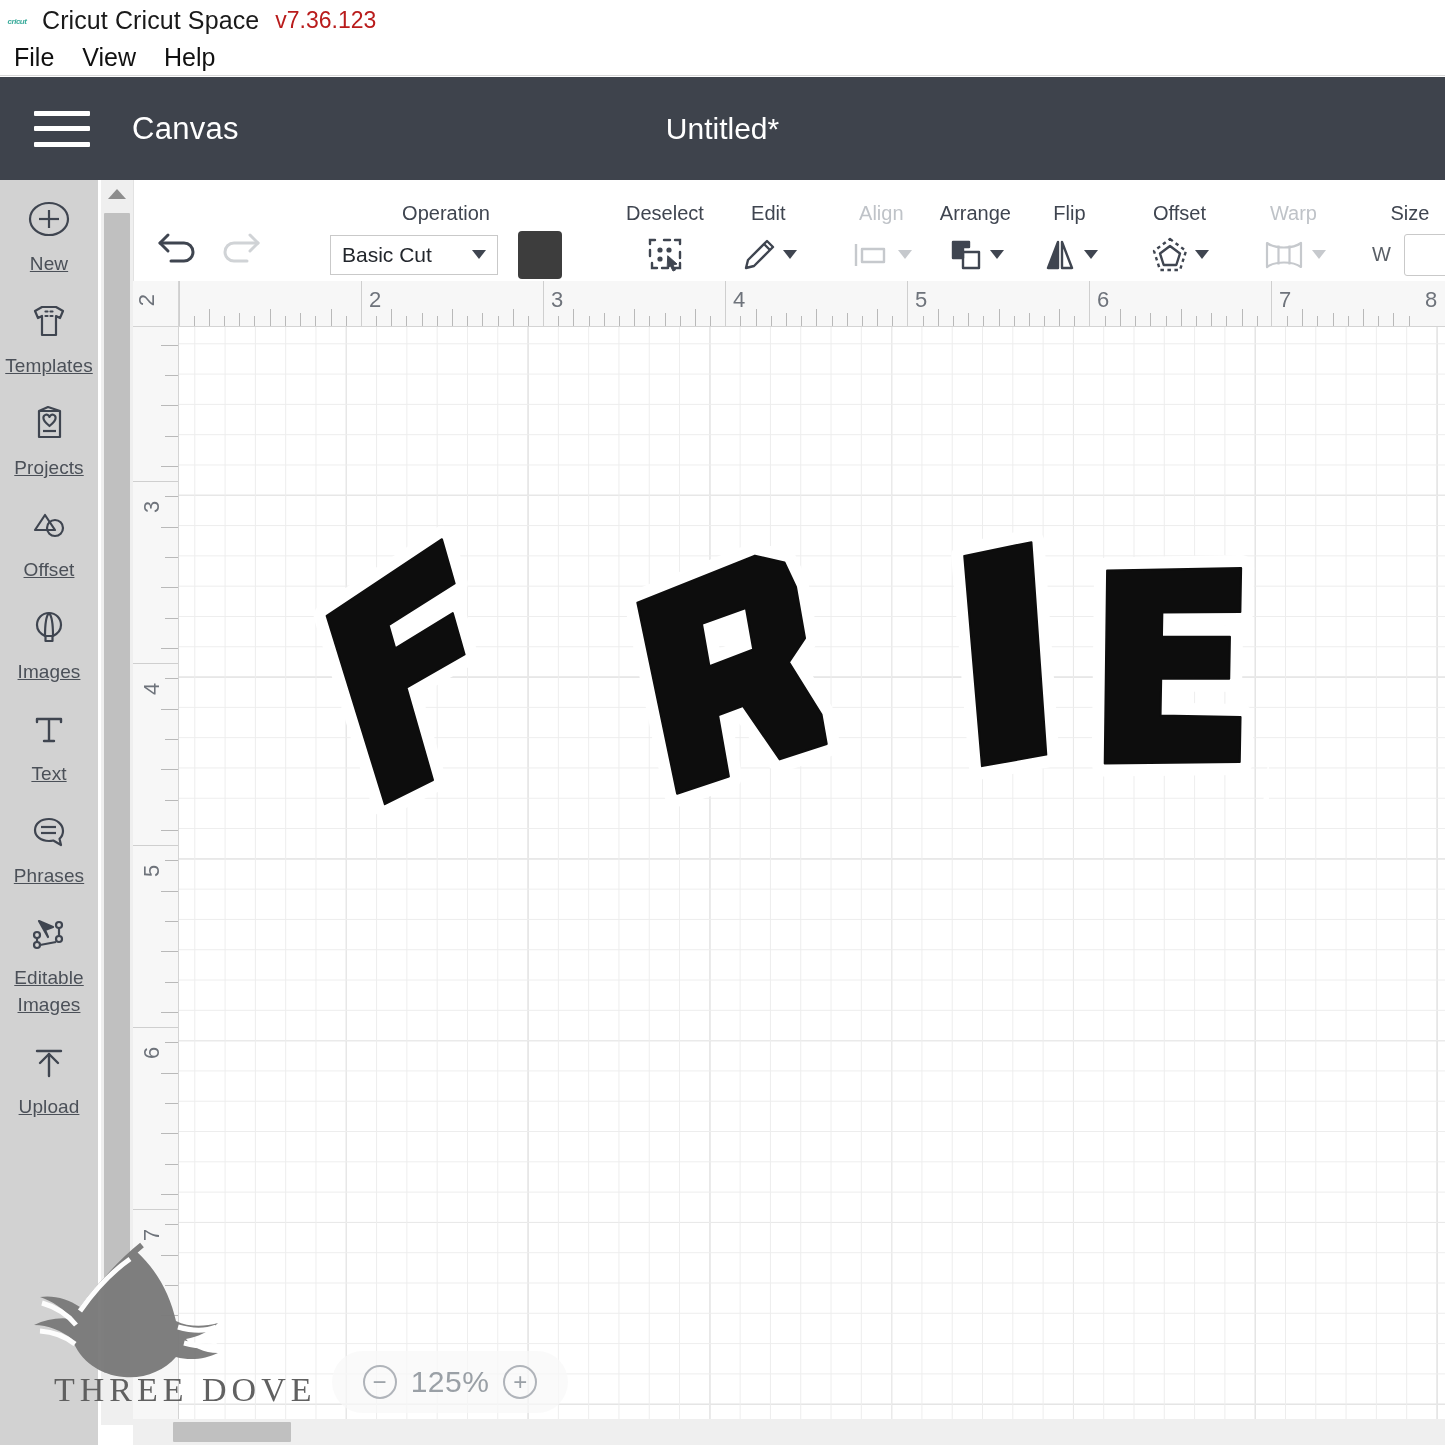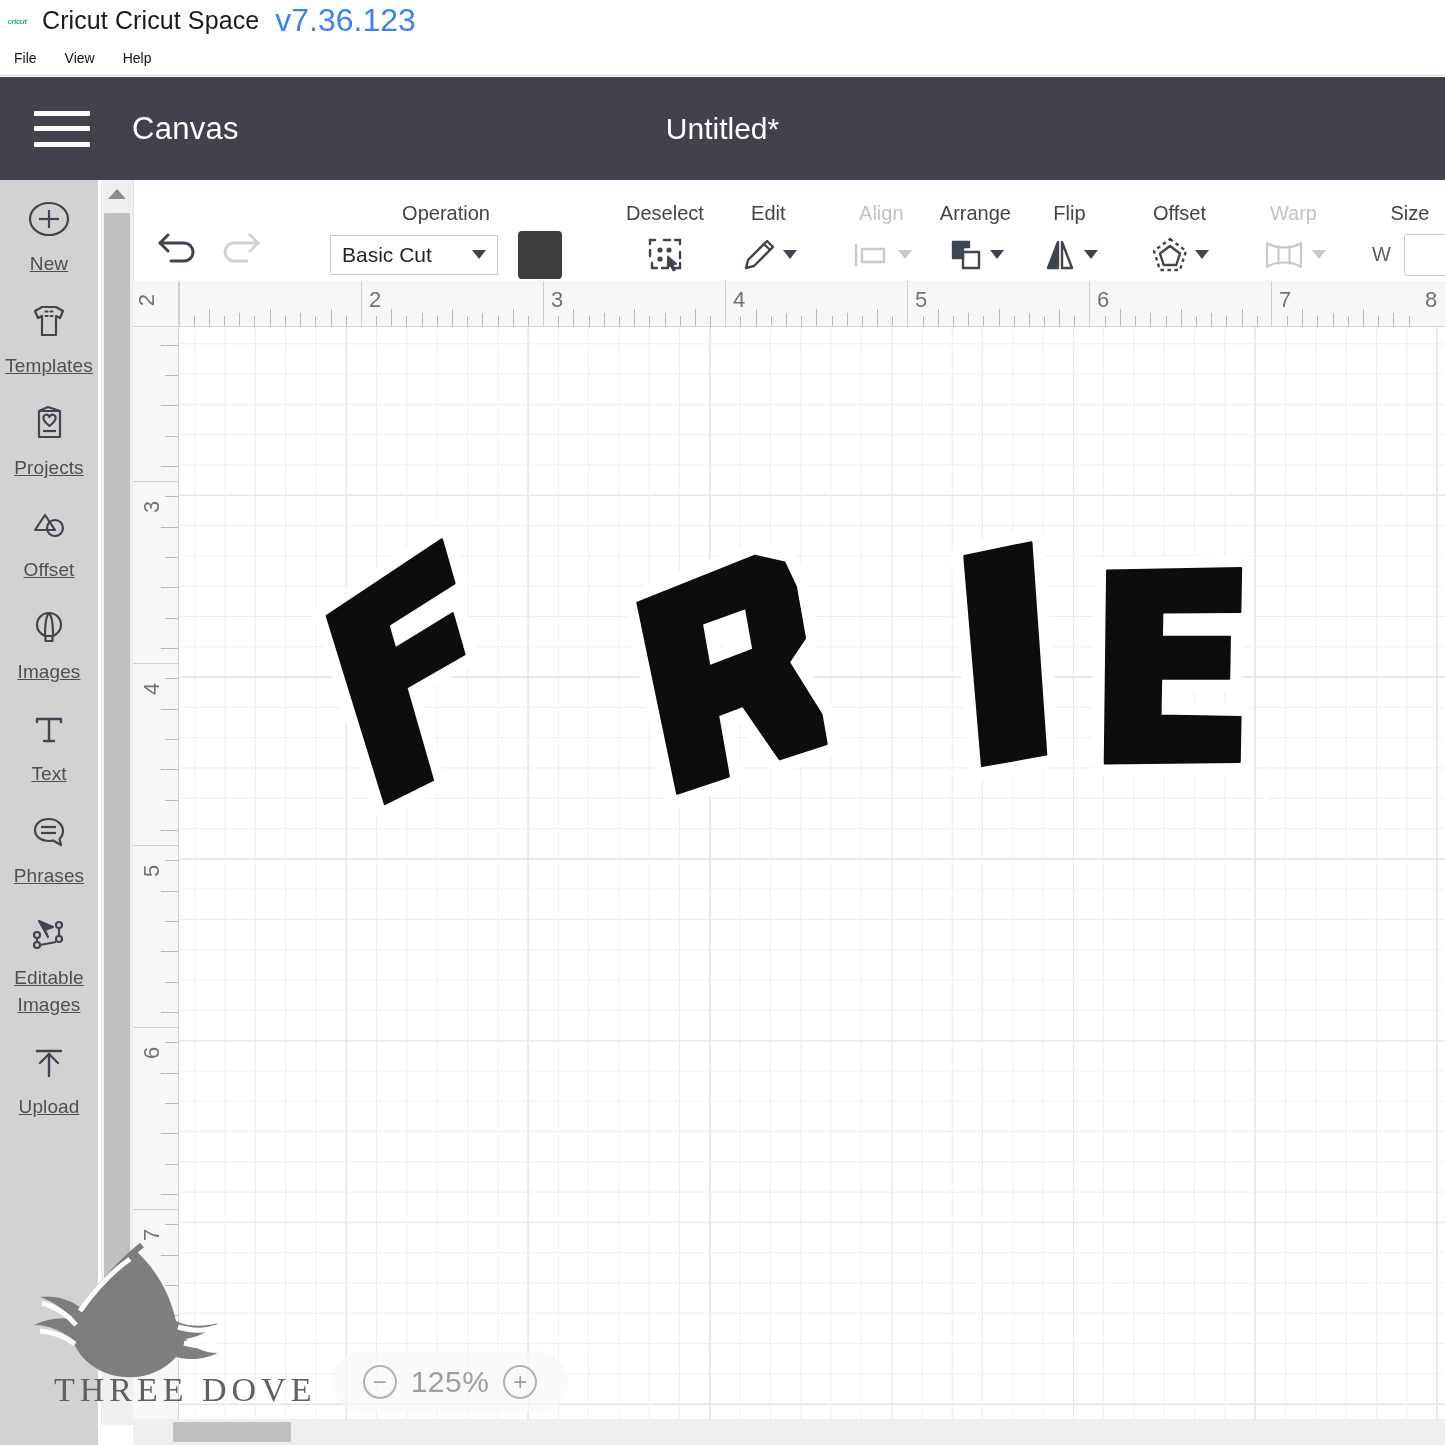--- a/index.html
+++ b/index.html
@@ -20,30 +20,30 @@
   .cricut-logo {
     width: 30px; height: 18px; margin-left: 2px; margin-top: 2px;
     display: flex; align-items: center; justify-content: center;
     color: #3aab9b; font-size: 8px; font-weight: bold;
     letter-spacing: -0.5px; font-style: italic;
   }
   .win-title {
     font-size: 25px; color: #1a1a1a; margin-left: 10px;
     font-family: "Liberation Sans", sans-serif; letter-spacing: 0.1px;
   }
-  .win-version { font-size: 32px; color: #3b82f6; margin-left: 16px; }
+  .win-version { font-size: 23px; color: #b91c1c; margin-left: 16px; }
 
   
   .menubar {
     position: absolute; left: 0; top: 40px; width: 1445px; height: 36px;
     background: #ffffff; display: flex; align-items: center;
     border-bottom: 1px solid #d8d8d8;
   }
   .menuitem {
-    font-size: 14px; color: #101010; padding: 2px 14px; cursor: default;
+    font-size: 25px; color: #101010; padding: 2px 14px; cursor: default;
   }
 
   
   .appheader {
     position: absolute; left: 0; top: 77px; width: 1445px; height: 103px;
     background: #3e434c; display: flex; align-items: center;
   }
   .hamburger {
     width: 56px; height: 36px; margin-left: 34px;
     display: flex; flex-direction: column; justify-content: space-between;

